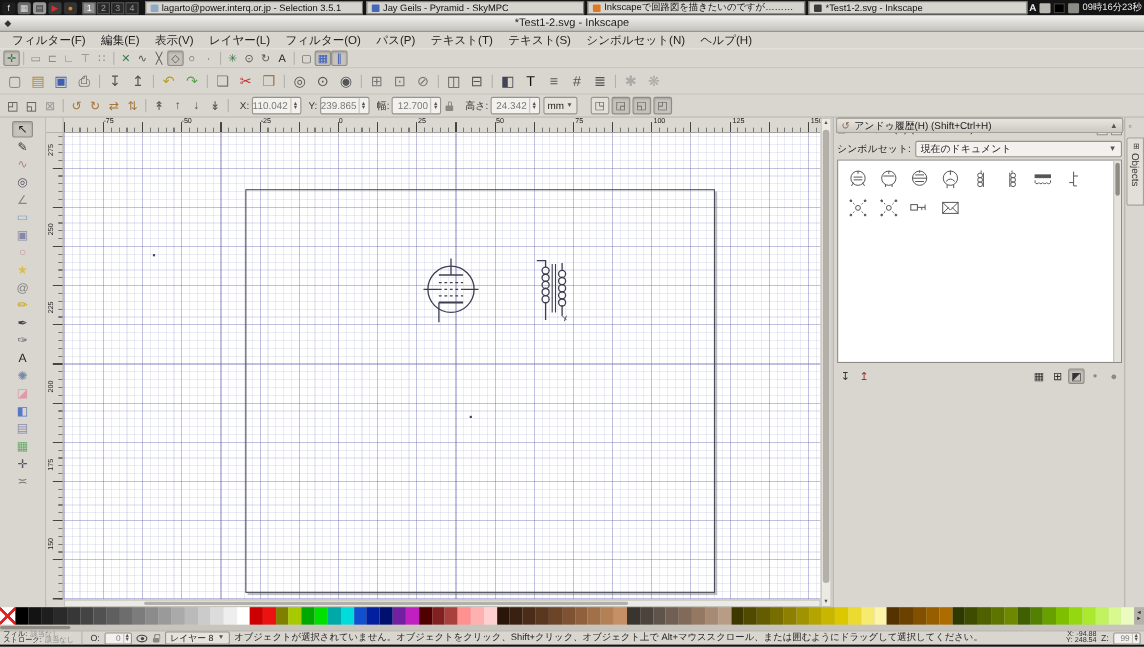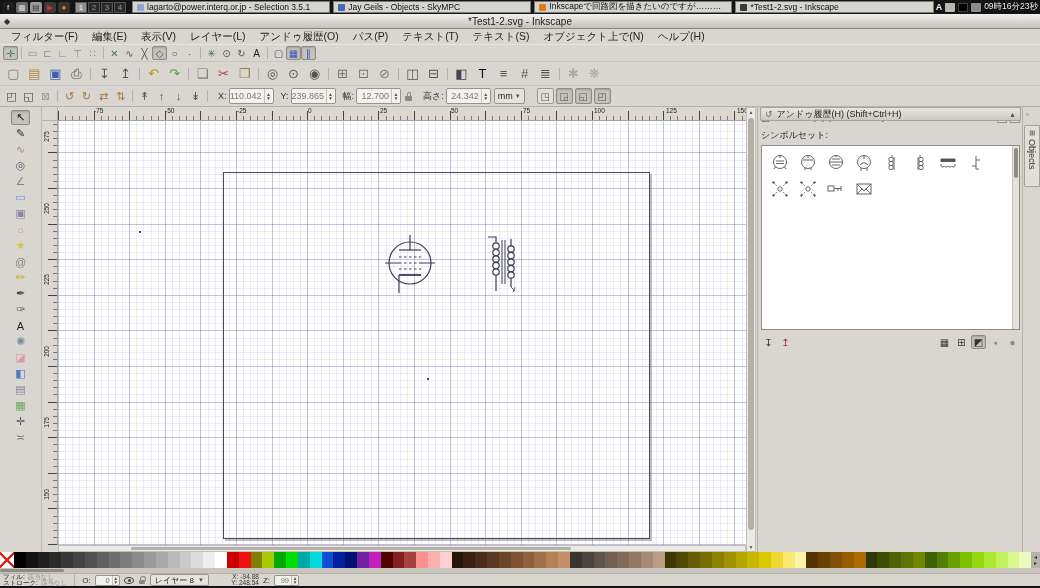--- a/index.html
+++ b/index.html
@@ -148,21 +148,21 @@
         <span class="ws-btn">4</span>
       </span>
     <span style="display:flex;gap:3px;margin-left:4px;flex:1;min-width:0">
 
     <span class="task-btn">
           <span class="task-ico" style="background: rgb(143, 168, 200);"></span>
           <span class="task-label">lagarto@power.interq.or.jp - Selection 3.5.1</span>
         </span>
         <span class="task-btn">
           <span class="task-ico" style="background: rgb(70, 104, 184);"></span>
-          <span class="task-label">Jay Geils - Objects - SkyMPC</span>
+          <span class="task-label">Jay Geils - Pyramid - SkyMPC</span>
         </span>
         <span class="task-btn">
           <span class="task-ico" style="background: rgb(224, 120, 32);"></span>
           <span class="task-label">Inkscapeで回路図を描きたいのですが……。 - 例えば...</span>
         </span>
         <span class="task-btn">
           <span class="task-ico" style="background: rgb(58, 58, 58);"></span>
           <span class="task-label">*Test1-2.svg - Inkscape</span>
         </span>
       </span>
@@ -179,25 +179,25 @@
     <span class="title-ico">◆</span>
     <span>*Test1-2.svg - Inkscape</span>
   </div>
 
   <div class="abs menubar">
 
   <span class="menu-item">フィルター(F)</span>
       <span class="menu-item">編集(E)</span>
       <span class="menu-item">表示(V)</span>
       <span class="menu-item">レイヤー(L)</span>
-      <span class="menu-item">アンドゥ履歴(O)</span>
+      <span class="menu-item">フィルター(O)</span>
       <span class="menu-item">パス(P)</span>
       <span class="menu-item">テキスト(T)</span>
       <span class="menu-item">テキスト(S)</span>
-      <span class="menu-item">オブジェクト上で(N)</span>
+      <span class="menu-item">シンボルセット(N)</span>
       <span class="menu-item">ヘルプ(H)</span>
     </div>
 
   <div class="abs snapbar">
 
   <span class="ico-btn pressed" style="color: rgb(58, 122, 74);">✛</span>
       <span class="tb-sep"></span>
       <span class="ico-btn" style="color: rgb(138, 138, 138);">▭</span>
       <span class="ico-btn" style="color: rgb(138, 138, 138);">⊏</span>
       <span class="ico-btn" style="color: rgb(138, 138, 138);">∟</span>
@@ -420,20 +420,24 @@
     <div class="panel-head">
       <span style="color:#446;font-size:9px">▣</span>
       <span>シンボル(Y) (Shift+Ctrl+Y)</span>
       <span class="panel-head-btns">
         <span class="mini-btn">▫</span>
         <span class="mini-btn">×</span>
       </span>
     </div>
     <div class="set-row">
       <span style="font-size:9px">シンボルセット:</span>
+      <span class="combo">
+        <span>現在のドキュメント</span>
+        <span class="arrow">▼</span>
+      </span>
     </div>
     <div class="sym-box">
       <div class="sym-grid">
         <div class="sym-cell">
             <svg class="sym" width="22" height="20">
               <circle cx="11" cy="9" r="6.5"></circle>
               <path d="M11 2.5 V5 M7 8 H15 M7 10.5 H15 M7 13 l-2 3 M15 13 l2 3"></path>
             </svg>
           </div>
         <div class="sym-cell">
@@ -688,20 +692,21 @@
           <span>▲</span>
           <span>▼</span>
         </span>
       </span>
     <span class="eye"></span>
     <span class="lock2"></span>
     <span class="layer-combo">
       <span>レイヤー 8</span>
       <span style="font-size:6px;color:#555">▼</span>
     </span>
+    <span class="sb-msg">オブジェクトが選択されていません。オブジェクトをクリック、Shift+クリック、オブジェクト上で Alt+マウススクロール、または囲むようにドラッグして選択してください。</span>
     <span class="coord-block">
       <span class="coord-row">
           <span>X:</span>
           <span>-94.88</span>
         </span>
       <span class="coord-row">
           <span>Y:</span>
           <span>248.54</span>
         </span>
     </span>

